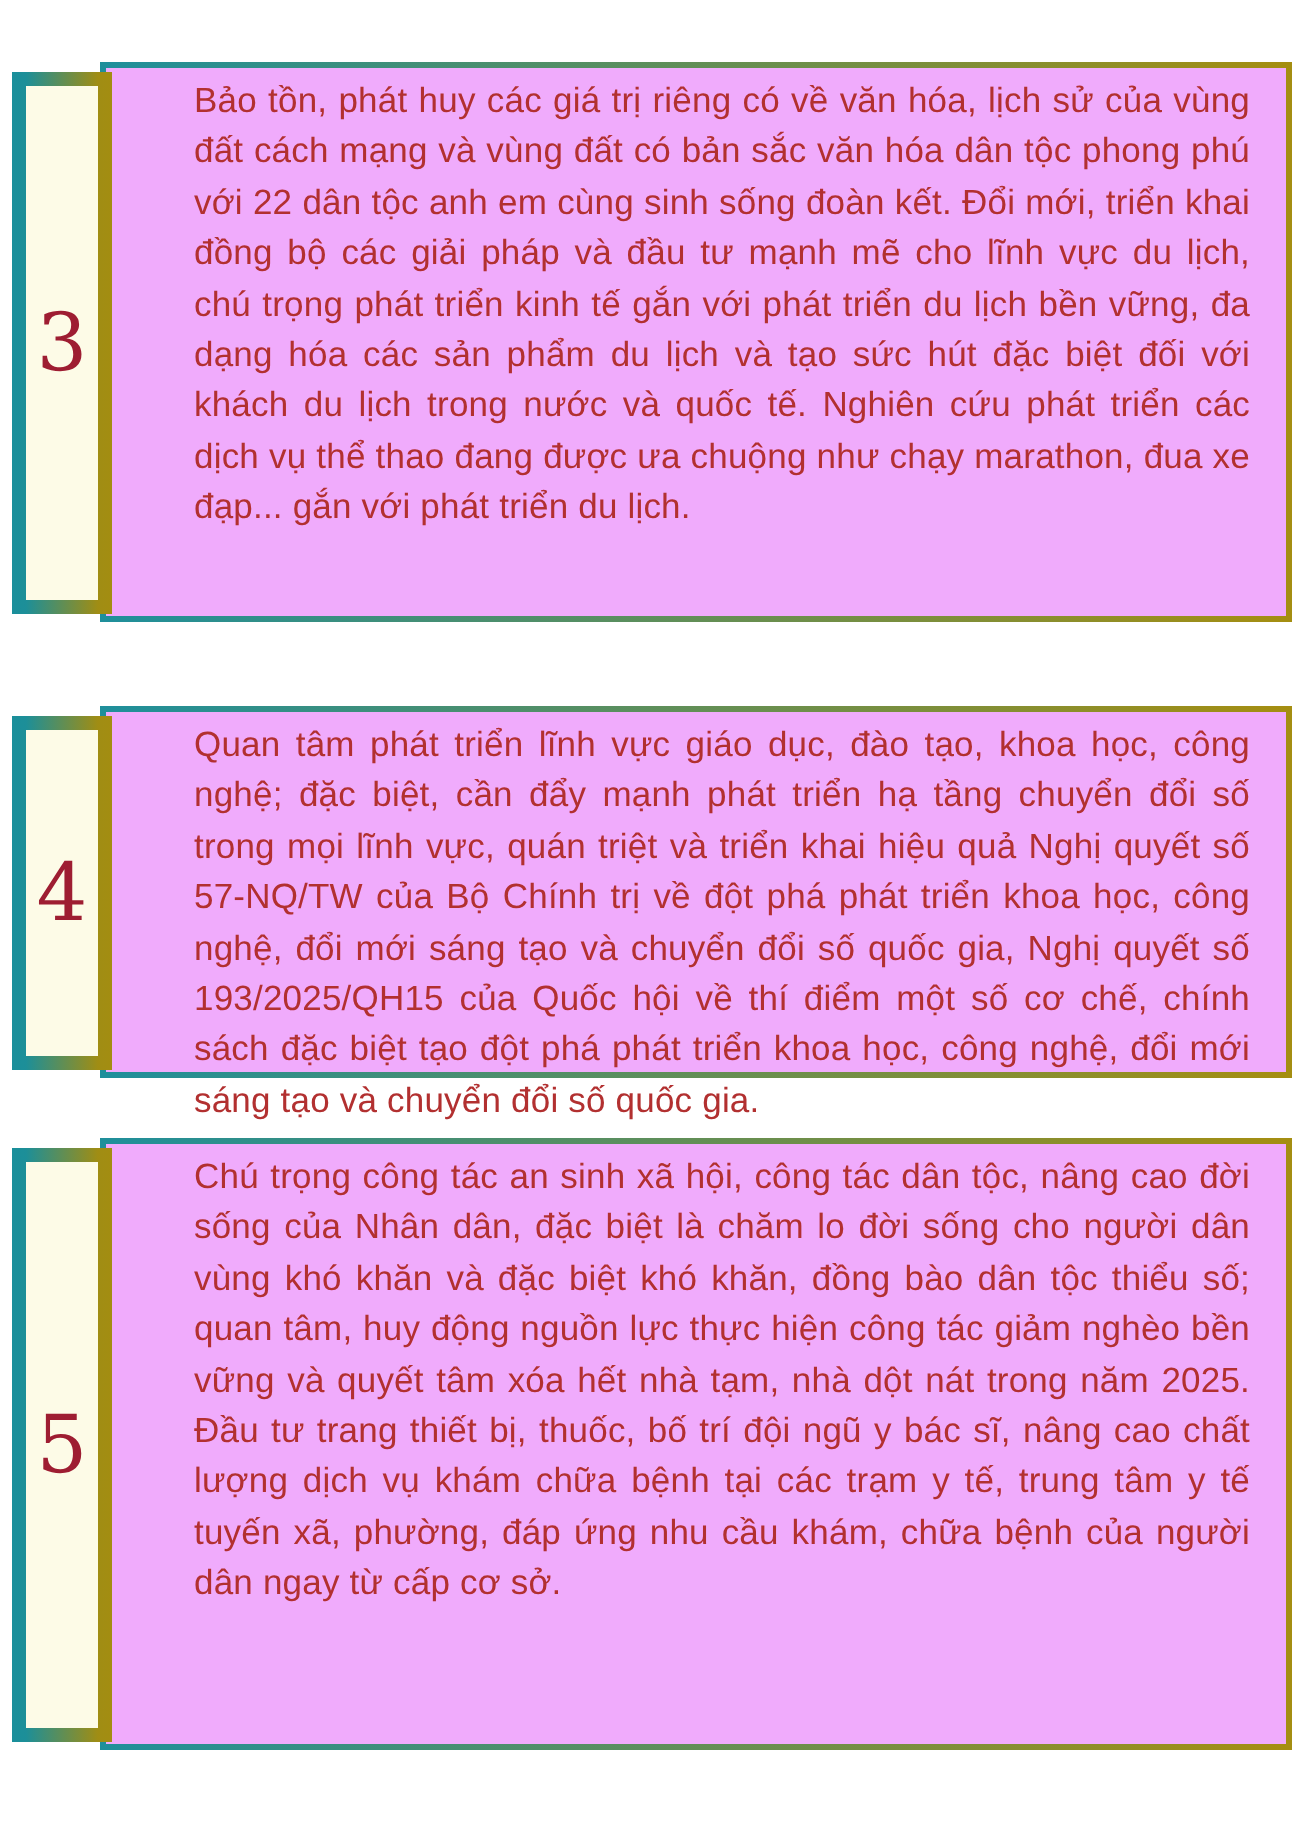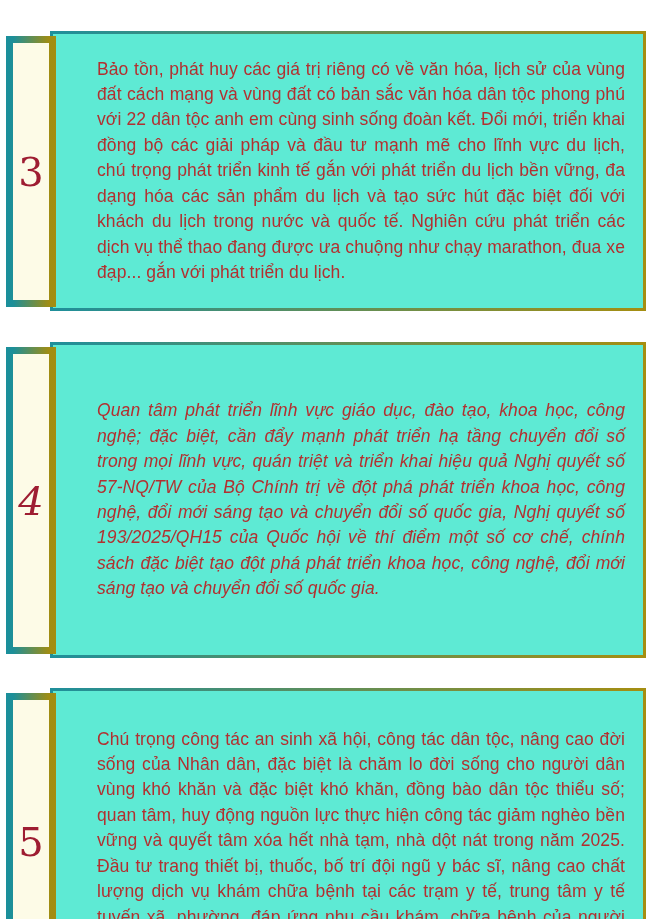--- a/index.html
+++ b/index.html
@@ -15,35 +15,34 @@
   }
   .list {
     position: relative;
     width: 650px;
     height: 919px;
   }
   .row {
     position: relative;
   }
   .row.r3 { margin-top: 31px; height: 280px; }
-  .row.r4 { margin-top: 31px; height: 316px; font-style: italic; }
+  .row.r4 { margin-top: 42px; height: 186px; }
   .row.r5 { margin-top: 30px; height: 306px; }
 
   .textbox {
     position: absolute;
     left: 50px;
     right: 4px;
     top: 0;
     bottom: 0;
-    background: #5eead4;
+    background: #f0abfc;
     border: 3px solid;
     border-image: linear-gradient(to right, #1f8f9b, #a58e11) 1;
     box-sizing: border-box;
     display: flex;
-    align-items: center;
   }
   .textbox p {
     margin: 0;
     padding: 4px 18px 4px 44px;
     width: 100%;
     box-sizing: border-box;
     text-align: justify;
     font-size: 17.5px;
     line-height: 25.4px;
     color: #b23030;

